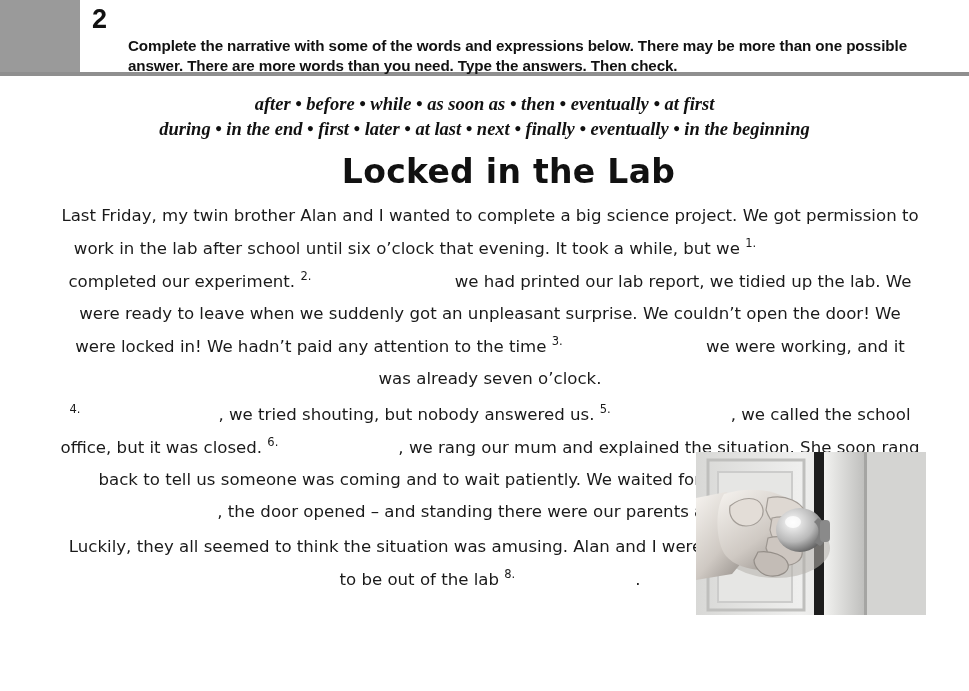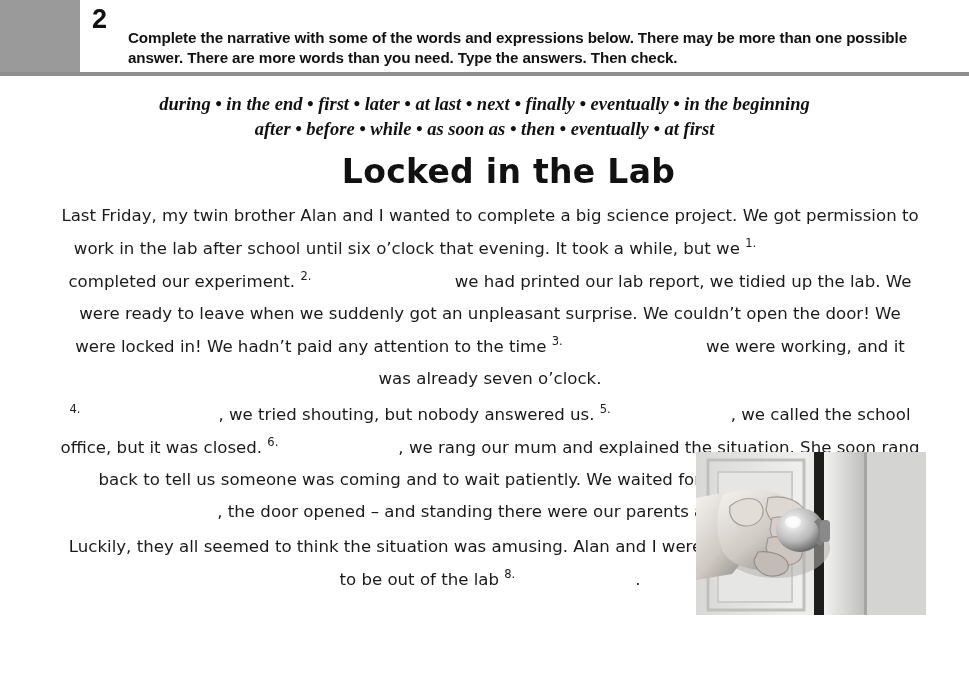--- a/index.html
+++ b/index.html
@@ -41,21 +41,21 @@
     top: 6px;
     font-size: 27px;
     font-weight: bold;
     color: #111;
     font-family: "Liberation Sans", sans-serif;
     line-height: 1;
   }
   .instructions {
     position: absolute;
     left: 128px;
-    top: 28px;
+    top: 36px;
     width: 812px;
     font-size: 15.2px;
     font-weight: bold;
     line-height: 1.33;
     color: #111;
     letter-spacing: -0.1px;
   }
 
   
   .word-bank {
@@ -136,22 +136,22 @@
 </head>
 <body>
 
 <div class="header-band">
   <div class="header-swatch"></div>
   <div class="exercise-number">2</div>
   <div class="instructions">Complete the narrative with some of the words and expressions below. There may be more than one possible answer. There are more words than you need. Type the answers. Then check.</div>
 </div>
 
 <div class="word-bank">
+  <span class="wb-line">after • before • while • as soon as • then • eventually • at first</span>
   <span class="wb-line">during • in the end • first • later • at last • next • finally • eventually • in the beginning</span>
-  <span class="wb-line">after • before • while • as soon as • then • eventually • at first</span>
 </div>
 
 <div class="story-title">Locked in the Lab</div>
 
 <div class="story-body">
 
   <p>
     <span>Last Friday, my twin brother Alan and I wanted to complete a big science project. We got permission to work in the lab after school until six o’clock that evening. It took a while, but we </span><span class="gap-num">1.</span><span class="gap-blank gap-w-long"></span><span> completed our experiment. </span><span class="gap-num">2.</span><span class="gap-blank gap-w-mid"></span><span> we had printed our lab report, we tidied up the lab. We were ready to leave when we suddenly got an unpleasant surprise. We couldn’t open the door! We were locked in! We hadn’t paid any attention to the time </span><span class="gap-num">3.</span><span class="gap-blank gap-w-mid"></span><span> we were working, and it was already seven o’clock.</span>
   </p>
 

